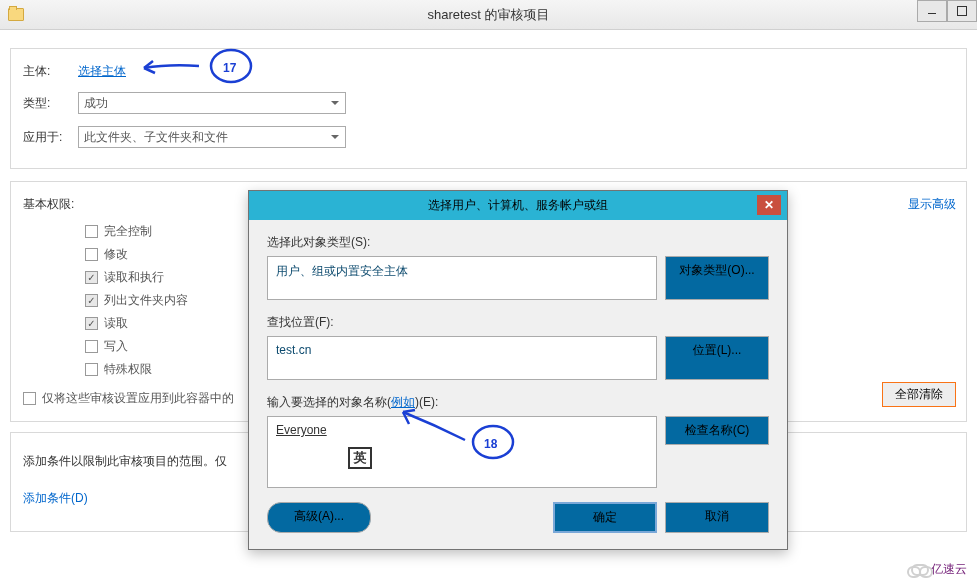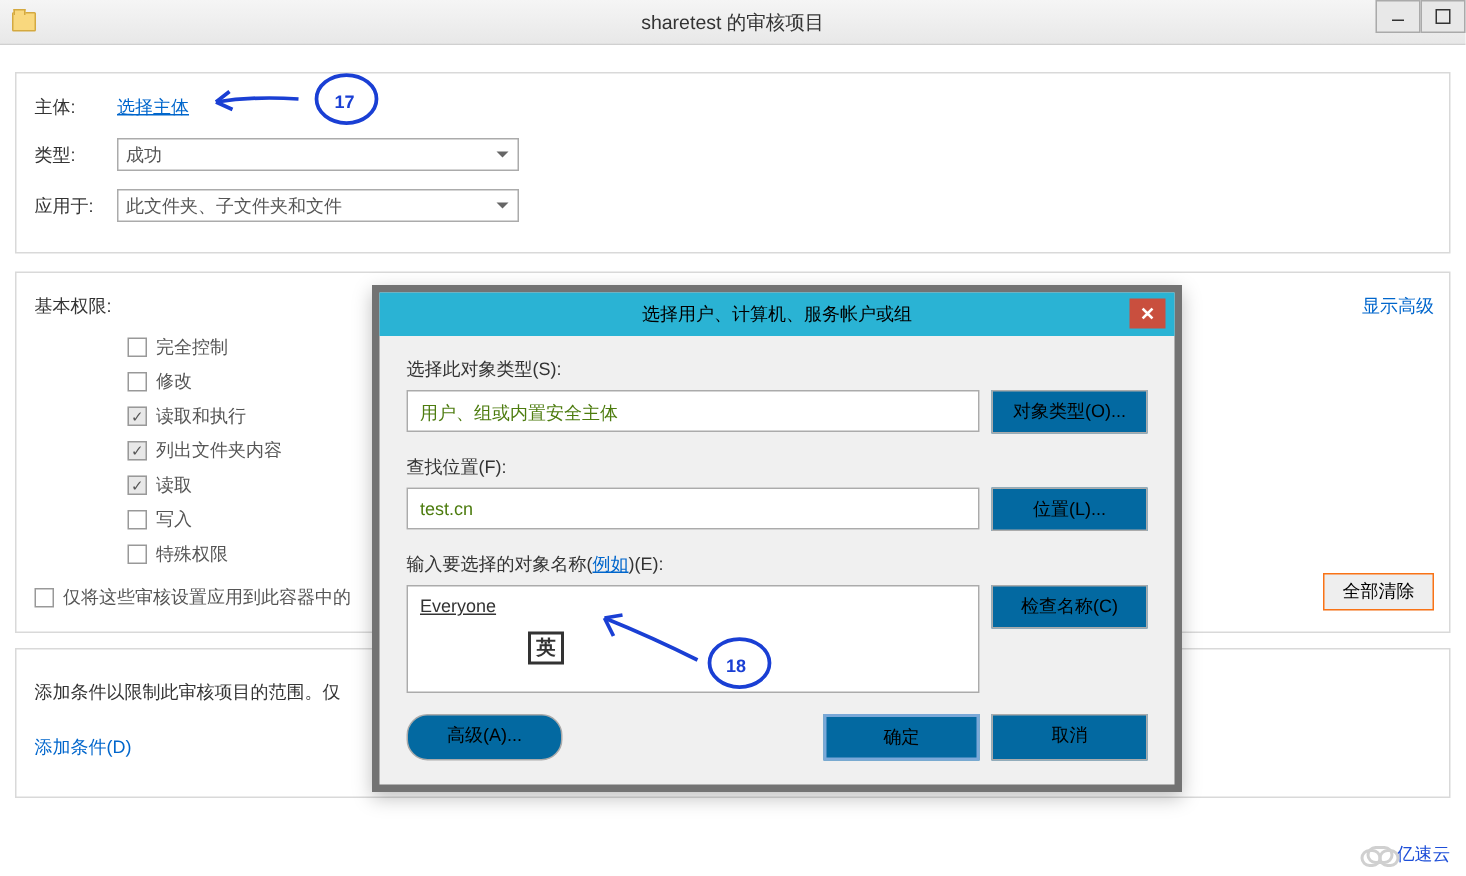--- a/index.html
+++ b/index.html
@@ -31,40 +31,40 @@
     .checkbox.checked::after { content: "✓"; font-size: 10px; color: #555; }
     .only-apply { margin-top: 12px; display: flex; align-items: center; color: #555; }
     .show-advanced { position: absolute; top: 14px; right: 10px; color: #0066cc; }
     .clear-all { position: absolute; bottom: 14px; right: 10px; border: 1px solid #f97316; padding: 3px 12px; background: #eee; }
     
     .cond-panel { border: 1px solid #d9d9d9; padding: 20px 12px 24px 12px; background: #fff; }
     .cond-desc { color: #333; margin-bottom: 20px; }
     .cond-link { color: #0066cc; }
     
     
-    .dialog { position: absolute; left: 248px; top: 190px; width: 540px; background: #f0f0f0; border: 5px solid #737373; box-shadow: 0 4px 12px rgba(0,0,0,0.25); }
+    .dialog { position: absolute; left: 248px; top: 190px; width: 540px; background: #f0f0f0; border: 1px solid #737373; box-shadow: 0 4px 12px rgba(0,0,0,0.25); }
     .dialog-title { height: 29px; background: #2ab3d4; display: flex; align-items: center; justify-content: center; color: #000; font-size: 13px; position: relative; }
     .dialog-close { position: absolute; right: 6px; top: 4px; width: 24px; height: 20px; background: #c94f3e; color: #fff; display: flex; align-items: center; justify-content: center; font-size: 12px; font-weight: bold; cursor: pointer; }
     .dialog-body { padding: 14px 18px 16px 18px; }
     .d-label { margin-bottom: 5px; color: #333; }
     .d-row { display: flex; gap: 8px; margin-bottom: 14px; align-items: stretch; }
-    .d-input { flex: 1; border: 1px solid #ababab; background: #fff; padding: 6px 8px; color: #4d7c0f; height: 28px; }
+    .d-input { flex: 1; border: 1px solid #ababab; background: #fff; padding: 6px 8px; color: #0c4a6e; height: 44px; }
     .d-textarea { flex: 1; border: 1px solid #ababab; background: #fff; padding: 6px 8px 40px 8px; color: #333; min-height: 72px; position: relative; }
     .d-textarea .underlined { text-decoration: underline; }
     .ime-badge { position: absolute; left: 80px; top: 30px; width: 24px; height: 22px; border: 2px solid #333; display: flex; align-items: center; justify-content: center; font-weight: bold; font-size: 13px; background: #fff; }
     .d-btn { width: 104px; border: 1px solid #ababab; background: #0369a1; padding: 5px 0; text-align: center; cursor: pointer; }
     .d-example { color: #0066cc; text-decoration: underline; margin-top: 27px; }
     .dialog-footer { display: flex; justify-content: flex-end; gap: 8px; margin-top: 6px; }
     .dialog-footer .adv { margin-right: auto; border-radius: 14px; }
     .d-btn.primary { border: 2px solid #7aa8d8; }
     
     
     .anno-17 { position: absolute; left: 139px; top: 46px; pointer-events: none; }
     .anno-18 { position: absolute; left: 395px; top: 400px; pointer-events: none; }
-    .watermark { position: absolute; right: 10px; bottom: 6px; color: #1d4ed8; font-size: 14px; display: flex; align-items: center; gap: 2px; }
+    .watermark { position: absolute; right: 10px; bottom: 6px; color: #701a75; font-size: 14px; display: flex; align-items: center; gap: 2px; }
     .wm-icon { width: 18px; height: 12px; border: 2px solid #d0d0d0; border-radius: 8px; position: relative; }
     .wm-icon::before, .wm-icon::after { content: ""; position: absolute; border: 2px solid #d0d0d0; border-radius: 6px; width: 10px; height: 8px; top: 0; }
     .wm-icon::before { left: -6px; } .wm-icon::after { right: -6px; }
   </style>
 </head>
 <body>
 
 <div class="window-bar">
   <span class="folder-icon"></span>
   <span class="window-title">sharetest 的审核项目</span>

